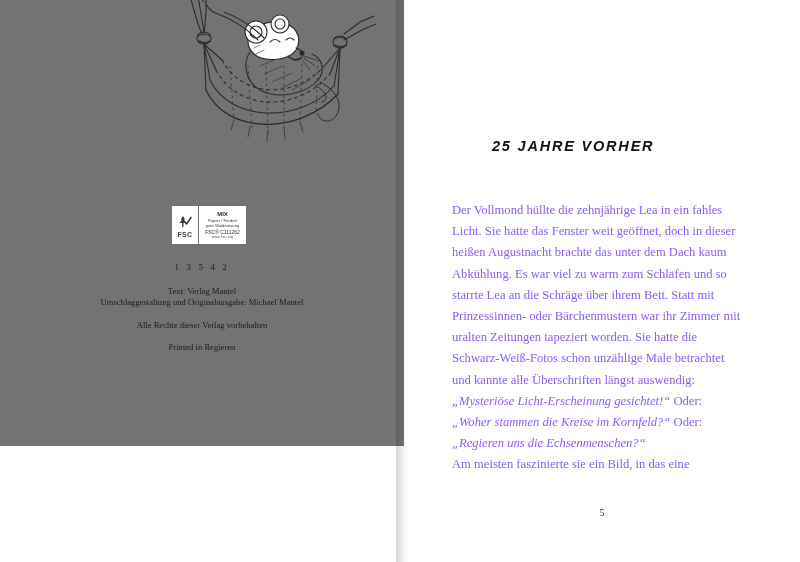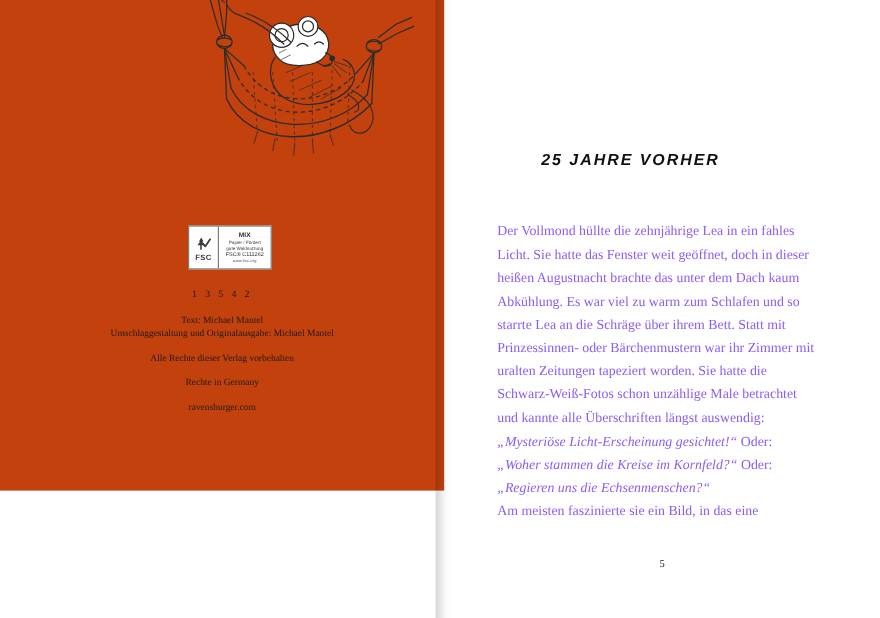--- a/index.html
+++ b/index.html
@@ -20,21 +20,21 @@
     height: 562px;
     display: flex;
   }
   .page {
     position: relative;
     height: 446px;
     box-sizing: border-box;
   }
   .page-left {
     width: 404px;
-    background: #c2410c;
+    background: #737373;
   }
   .page-right {
     width: 396px;
     background: #ffffff;
   }
   .gutter-shadow {
     position: absolute;
     left: 396px;
     top: 0;
     width: 16px;
@@ -294,36 +294,33 @@
         <div class="fsc-code">FSC® C111262</div>
         <div class="fsc-smallcap">www.fsc.org</div>
       </div>
     </div>
 
     <div class="imprint">
       <div class="num-line">1 3 5 4 2</div>
 
 
       <div class="blk">
-        <div>Text: Michael Mantel</div>
+        <div>Text: Verlag Mantel</div>
         <div>Umschlaggestaltung und Originalausgabe: Michael Mantel</div>
       </div>
 
       <div class="blk">
         <div>Alle Rechte dieser Verlag vorbehalten</div>
       </div>
 
       <div class="blk">
-        <div>Rechte in Germany</div>
-      </div>
-
-
-      <div class="blk">
-        <div>ravensburger.com</div>
-      </div>
+        <div>Printed in Regieren</div>
+      </div>
+
+
     </div>
   </div>
 
   <div class="page page-right">
     <div class="chapter-title">25 JAHRE VORHER</div>
 
     <div class="body-text">
       <p>Der Vollmond hüllte die zehnjährige Lea in ein fahles Licht. Sie hatte das Fenster weit geöffnet, doch in dieser heißen Augustnacht brachte das unter dem Dach kaum Abkühlung. Es war viel zu warm zum Schlafen und so starrte Lea an die Schräge über ihrem Bett. Statt mit Prinzessinnen- oder Bärchenmustern war ihr Zimmer mit uralten Zeitungen tapeziert worden. Sie hatte die Schwarz-Weiß-Fotos schon unzählige Male betrachtet und kannte alle Überschriften längst auswendig: <i>„Mysteriöse Licht-Erscheinung gesichtet!“</i> Oder: <i>„Woher stammen die Kreise im Kornfeld?“</i> Oder: <i>„Regieren uns die Echsenmenschen?“</i><br>Am meisten faszinierte sie ein Bild, in das eine</p>
     </div>
 

